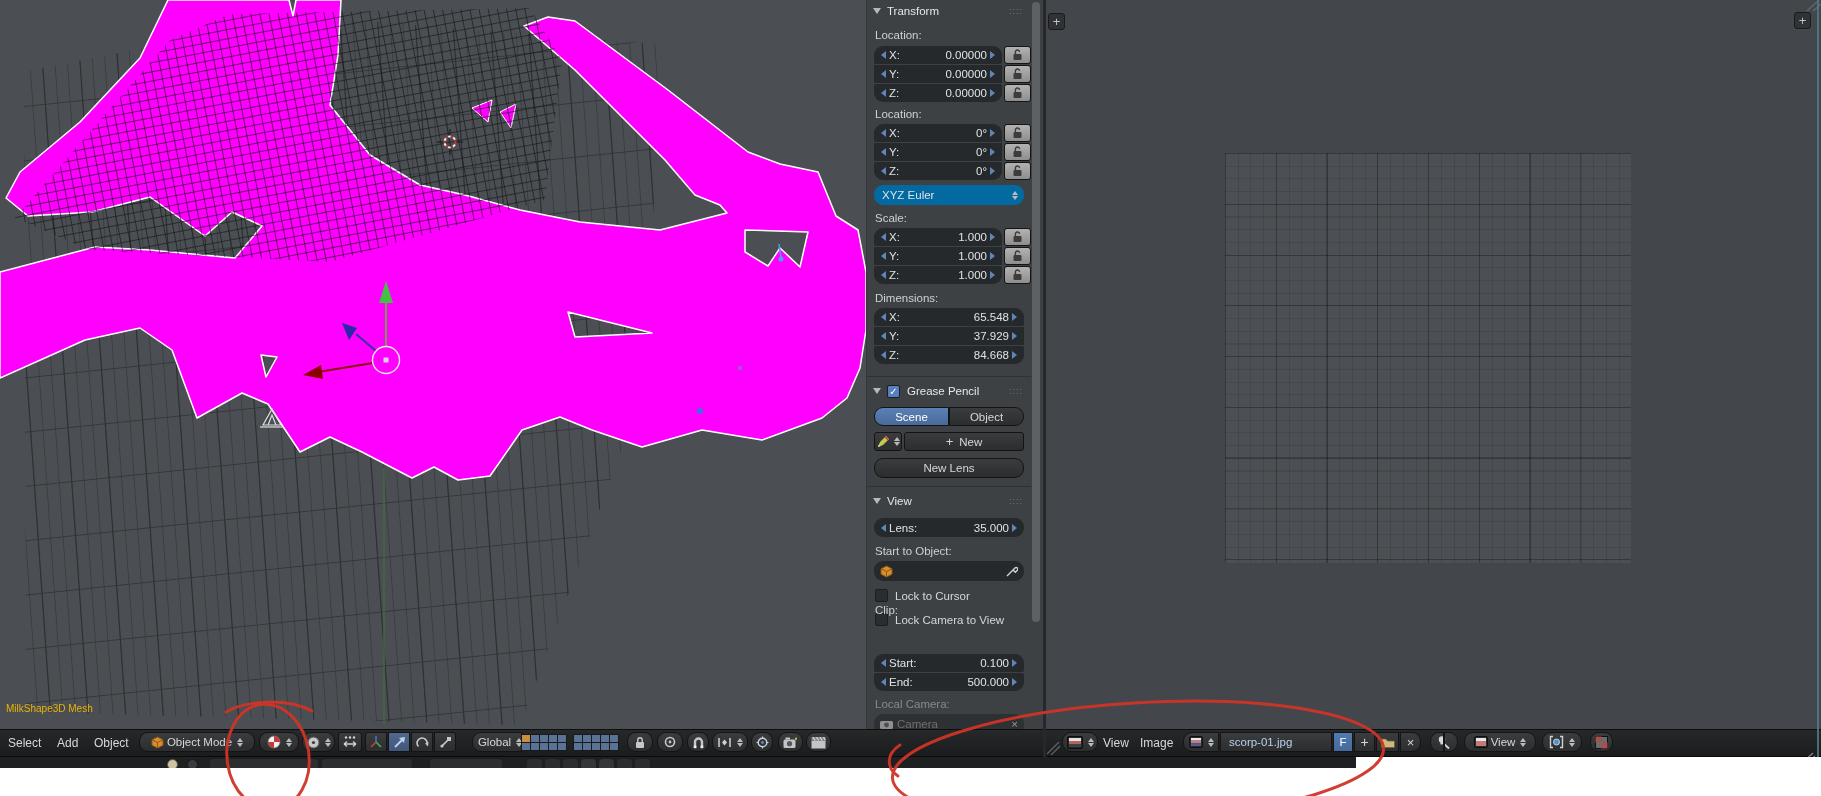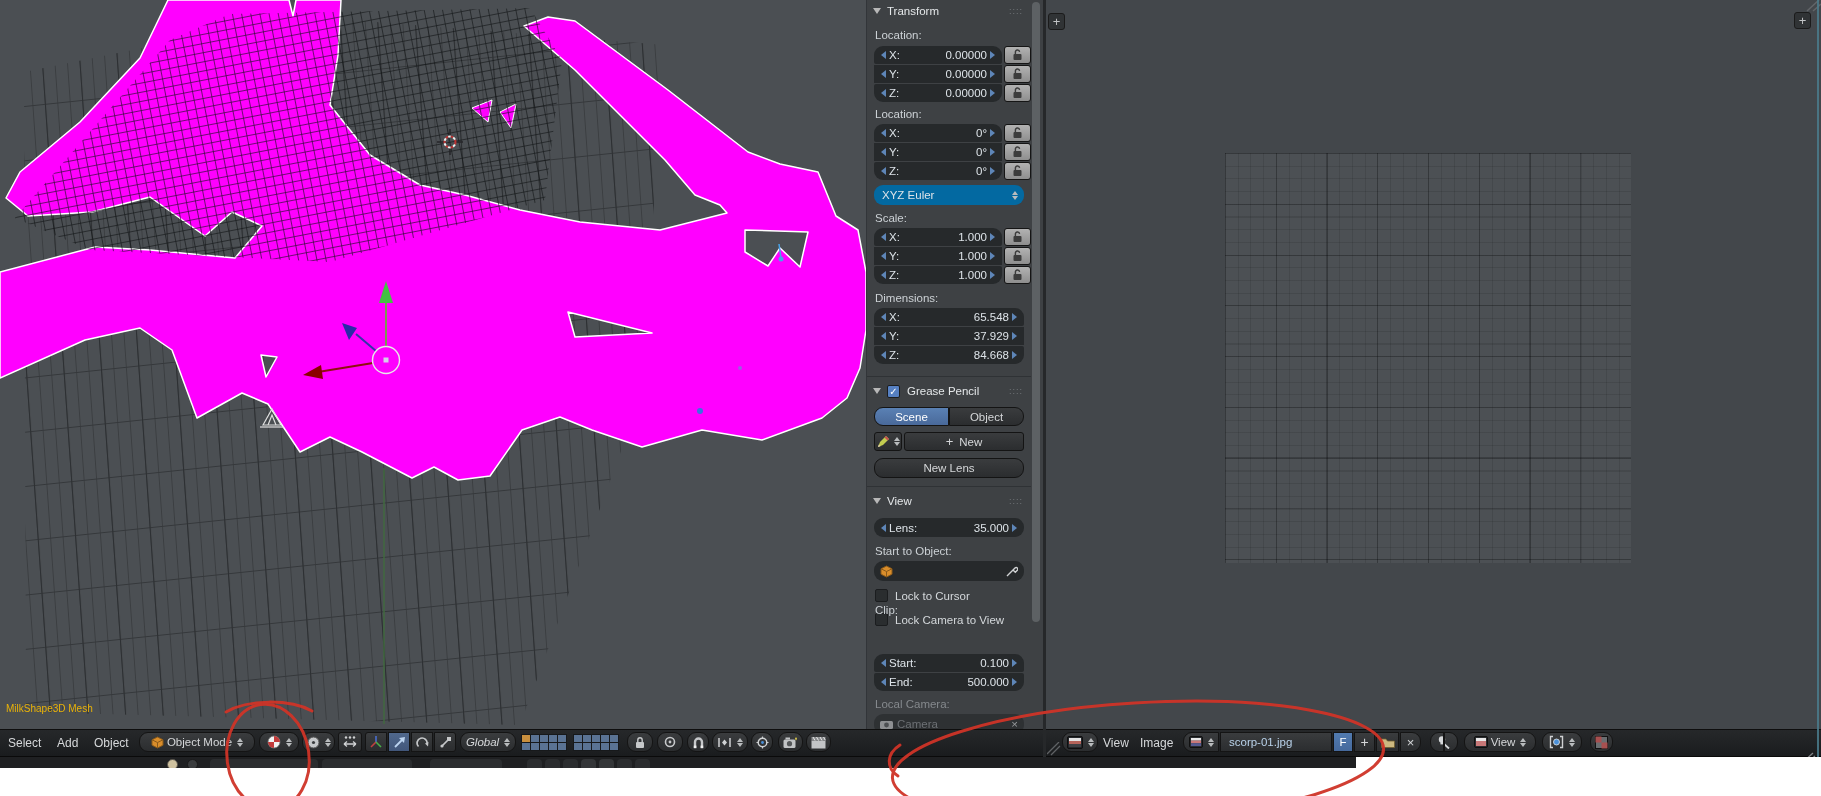--- a/index.html
+++ b/index.html
@@ -466,21 +466,21 @@
     </svg>
 </div>
 <div class="abs hbtn sq" style="left:434px;width:22px;border-radius:0 3px 3px 0;">
   <svg width="13" height="13">
       <path d="M3,10 L9,4" stroke="#c6c8ca" stroke-width="1.7"></path>
       <rect x="8" y="1" width="4" height="4" fill="#c6c8ca"></rect>
       <circle cx="3" cy="10" r="1.6" fill="#c6c8ca"></circle>
     </svg>
 </div>
 
-<div class="abs hbtn rall" style="left:460px;width:56px;font-style:italic;">
+<div class="abs hbtn rall" style="left:472px;width:56px;">
   <span>Global</span>
   <span class="updn">
       <span class="ua"></span>
       <span class="da"></span>
     </span>
 </div>
 
 <svg class="abs" style="left:521px;top:734px;" width="48" height="17">
   <g stroke="#17191b" stroke-width="1">
     <rect x="0.5" y="0.5" width="9" height="8" fill="#c98f3e"></rect>

